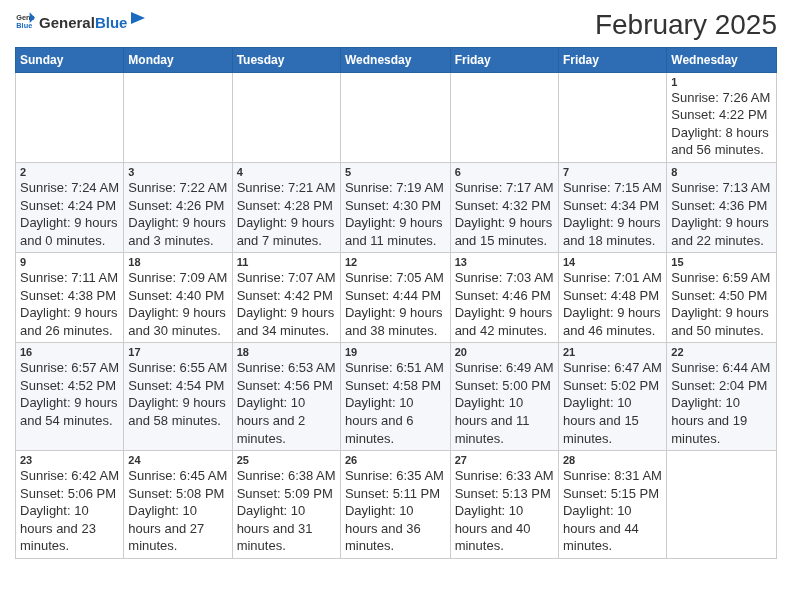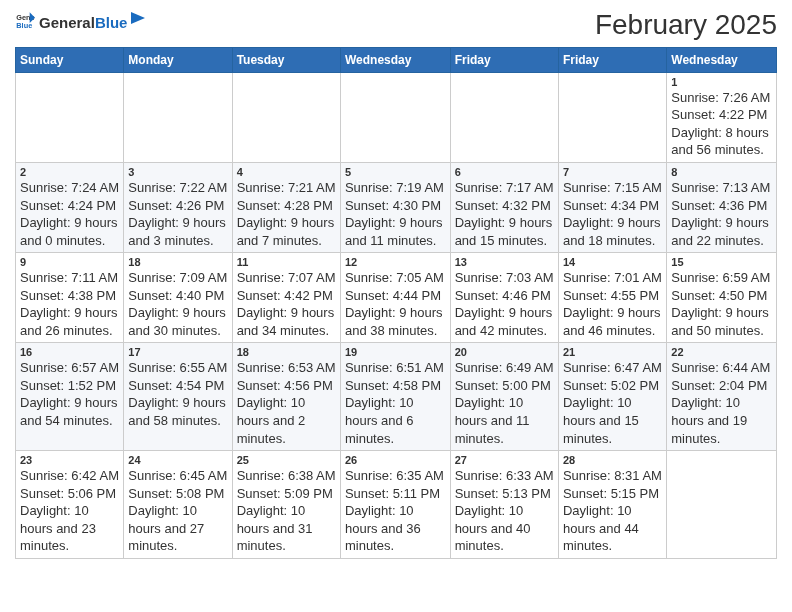--- a/index.html
+++ b/index.html
@@ -220,35 +220,35 @@
           </td>
           <td>
             <span class="day-num">13</span>
             <div class="day-info">Sunrise: 7:03 AM
 Sunset: 4:46 PM
 Daylight: 9 hours and 42 minutes.</div>
           </td>
           <td>
             <span class="day-num">14</span>
             <div class="day-info">Sunrise: 7:01 AM
-Sunset: 4:55 PM
+Sunset: 4:48 PM
 Daylight: 9 hours and 46 minutes.</div>
           </td>
           <td>
             <span class="day-num">15</span>
             <div class="day-info">Sunrise: 6:59 AM
 Sunset: 4:50 PM
 Daylight: 9 hours and 50 minutes.</div>
           </td>
         </tr>
         <tr>
           <td>
             <span class="day-num">16</span>
             <div class="day-info">Sunrise: 6:57 AM
-Sunset: 1:52 PM
+Sunset: 4:52 PM
 Daylight: 9 hours and 54 minutes.</div>
           </td>
           <td>
             <span class="day-num">17</span>
             <div class="day-info">Sunrise: 6:55 AM
 Sunset: 4:54 PM
 Daylight: 9 hours and 58 minutes.</div>
           </td>
           <td>
             <span class="day-num">18</span>

